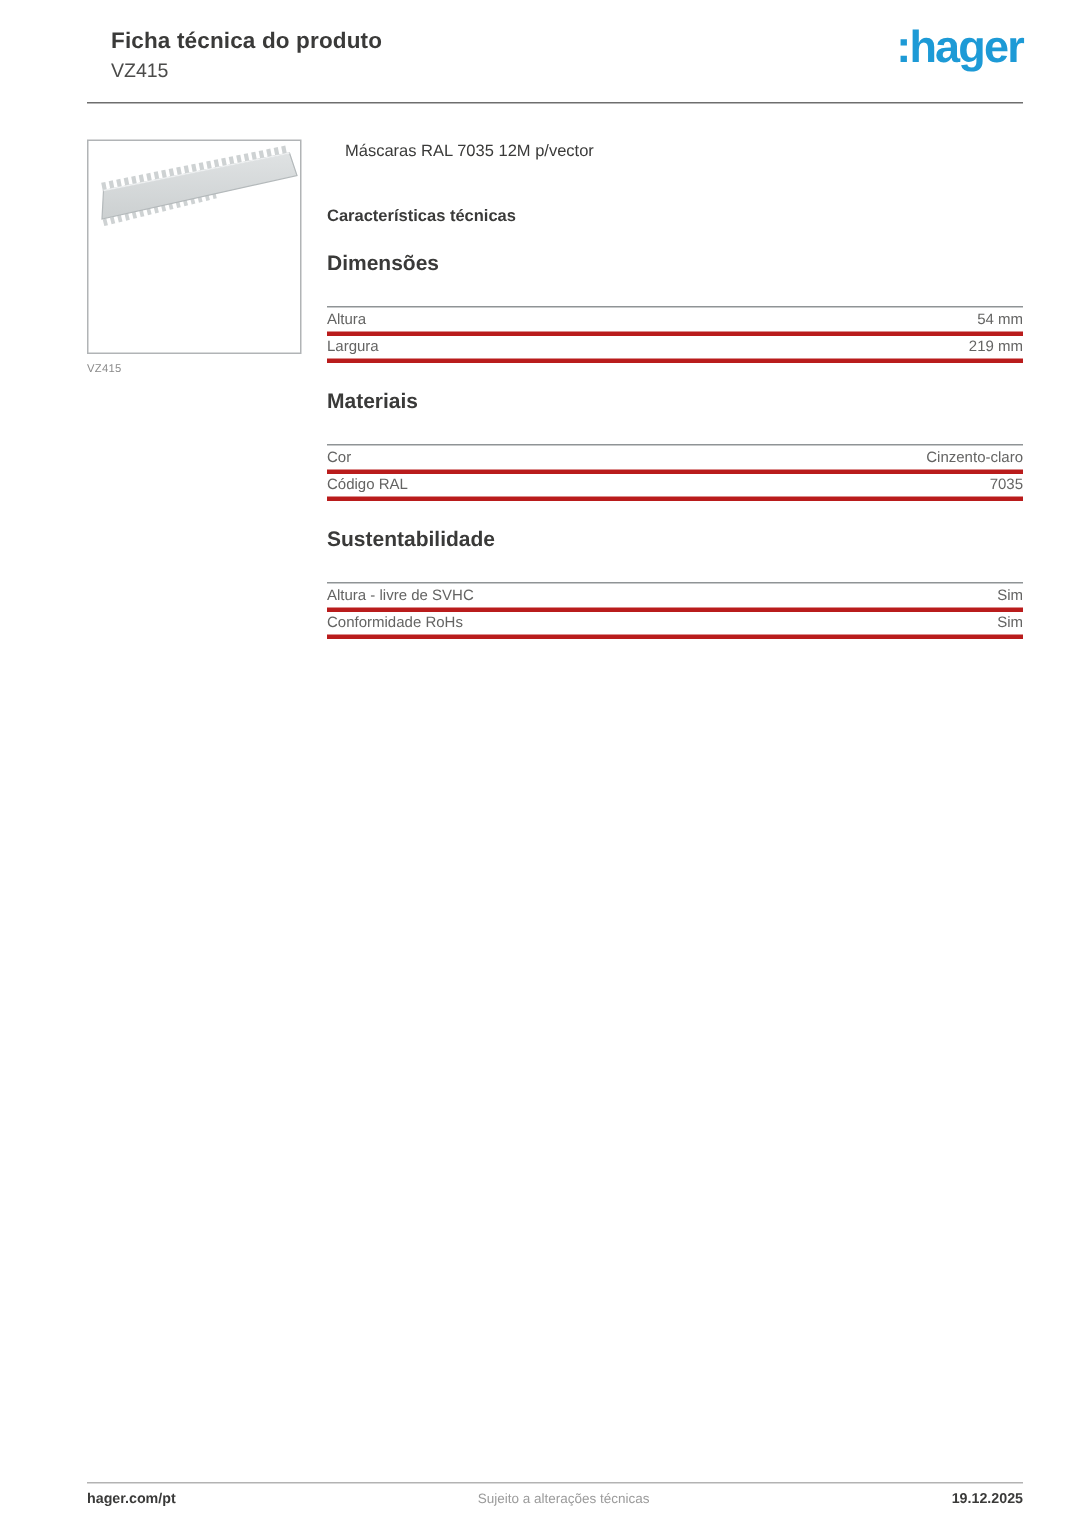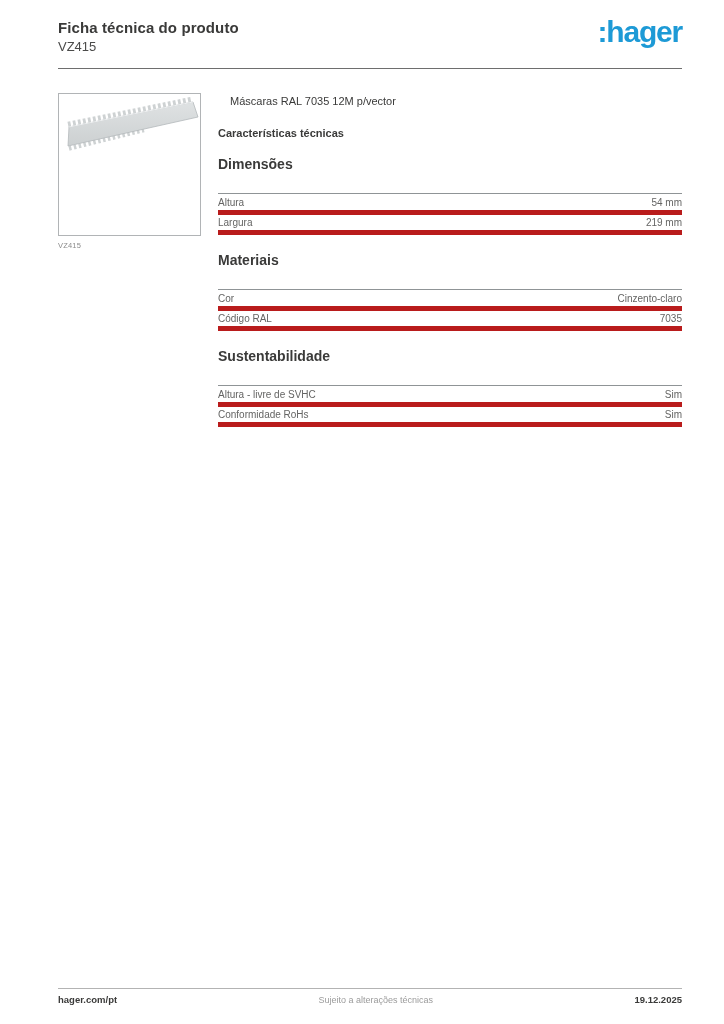--- a/index.html
+++ b/index.html
@@ -10,21 +10,21 @@
     position: relative;
     width: 724px;
     height: 1024px;
     background: #ffffff;
     overflow: hidden;
   }
 
   
   .header {
     position: absolute;
-    left: 58px;
+    left: 74px;
     right: 42px;
     top: 19px;
   }
   .header-title {
     font-size: 15px;
     font-weight: bold;
     color: #3a3a39;
     letter-spacing: 0.1px;
   }
   .header-sub {
@@ -76,38 +76,38 @@
   .product-title {
     font-size: 11px;
     font-weight: normal;
     color: #3a3a39;
     padding-left: 12px;
   }
   .char-title {
     font-size: 11px;
     font-weight: bold;
     color: #3a3a39;
-    margin-top: 20px;
+    margin-top: 31px;
   }
   .section { margin-top: 17px; }
   .section-header {
     font-size: 14px;
     font-weight: bold;
     color: #3a3a39;
     padding-bottom: 21px;
     border-bottom: 1px solid #8f9496;
   }
   .trow {
     display: flex;
     justify-content: space-between;
     align-items: baseline;
     font-size: 10px;
     color: #646463;
     padding: 2.5px 0 2px 0;
-    border-bottom: 5px solid #b91c1c;
+    border-bottom: 3px solid #b91c1c;
   }
   .trow .tlabel { text-align: left; }
   .trow .tvalue { text-align: right; }
 
   
   .footer {
     position: absolute;
     left: 58px;
     right: 42px;
     top: 988px;

